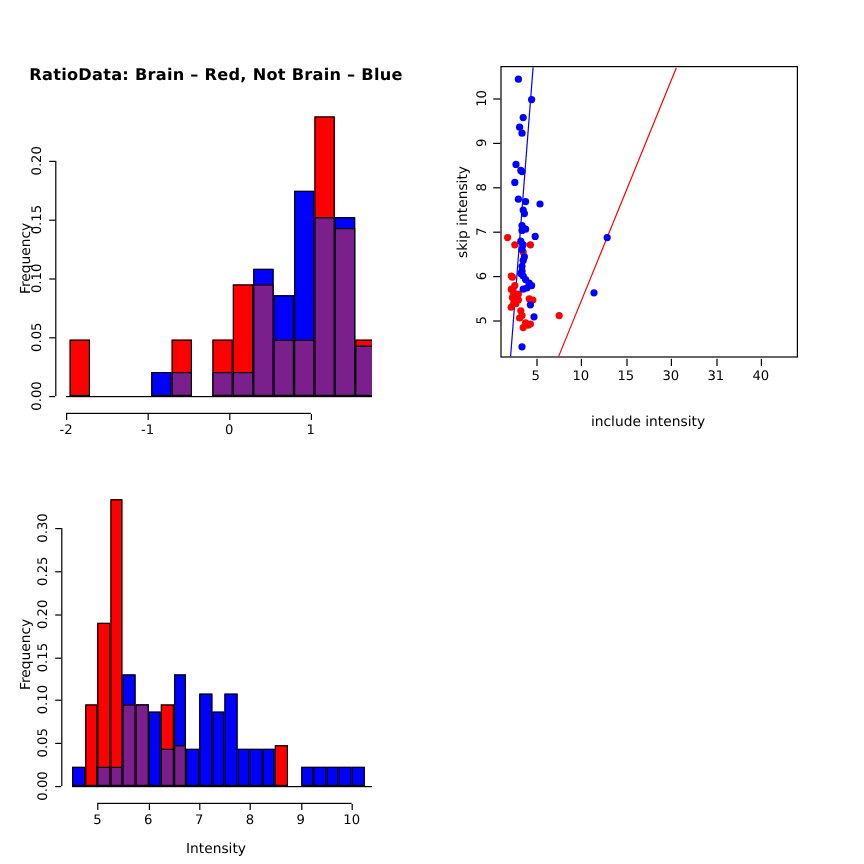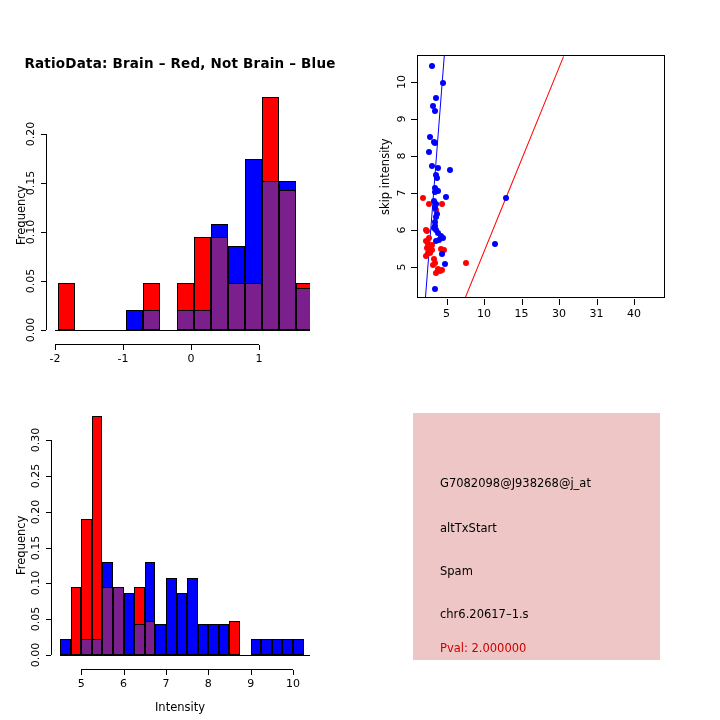--- a/index.html
+++ b/index.html
@@ -78,20 +78,21 @@
         <div class="ticklab" style="left: 123px; top: 318px; transform: translateX(-50%);">-1</div>
         <div class="tick" style="left: 191px; top: 310px; width: 1px; height: 5px;"></div>
         <div class="ticklab" style="left: 191px; top: 318px; transform: translateX(-50%);">0</div>
         <div class="tick" style="left: 259px; top: 310px; width: 1px; height: 5px;"></div>
         <div class="ticklab" style="left: 259px; top: 318px; transform: translateX(-50%);">1</div>
       </div>
   </div>
 
   <div class="panel" style="left:360px;top:0;width:360px;height:360px;">
     <div class="ylab-rot" style="left:18px;top:215px;">skip intensity</div>
+    <div class="axtitle" style="left:55px;top:344px;width:250px;">include intensity</div>
     <div class="frame" style="left:57px;top:55px;width:248px;height:243px;"></div>
     <div class="plotarea" id="scatter-plot" style="left:58px;top:56px;width:246px;height:241px;">
         <div class="regline" style="left: 6.75px; top: 241px; width: 241.728px; border-top-color: rgb(0, 0, 255); transform: rotate(-85.5513deg);"></div>
         <div class="regline" style="left: 47.25px; top: 241px; width: 260.258px; border-top-color: rgb(255, 0, 0); transform: rotate(-67.8204deg);"></div>
         <div class="pt red" style="left: 2.25px; top: 138.634px;"></div>
         <div class="pt red" style="left: 7.5px; top: 145.308px;"></div>
         <div class="pt red" style="left: 21px; top: 145.308px;"></div>
         <div class="pt red" style="left: 15px; top: 150.869px;"></div>
         <div class="pt red" style="left: 5.25px; top: 170.52px;"></div>
         <div class="pt red" style="left: 6px; top: 172.003px;"></div>
@@ -243,23 +244,14 @@
         <div class="ticklab" style="left: 165.932px; top: 318px; transform: translateX(-50%);">7</div>
         <div class="tick" style="left: 208.305px; top: 310px; width: 1px; height: 5px;"></div>
         <div class="ticklab" style="left: 208.305px; top: 318px; transform: translateX(-50%);">8</div>
         <div class="tick" style="left: 250.678px; top: 310px; width: 1px; height: 5px;"></div>
         <div class="ticklab" style="left: 250.678px; top: 318px; transform: translateX(-50%);">9</div>
         <div class="tick" style="left: 293.051px; top: 310px; width: 1px; height: 5px;"></div>
         <div class="ticklab" style="left: 293.051px; top: 318px; transform: translateX(-50%);">10</div>
       </div>
   </div>
 
-  <div class="panel" style="left:360px;top:360px;width:360px;height:360px;">
-    <div class="infobox" style="left:53px;top:53px;width:247px;height:247px;">
-      <div class="infotext" style="left:27px;top:63px;">G7082098@J938268@j_at</div>
-      <div class="infotext" style="left:27px;top:108px;">altTxStart</div>
-      <div class="infotext" style="left:27px;top:151px;">Spam</div>
-      <div class="infotext" style="left:27px;top:194px;">chr6.20617–1.s</div>
-      <div class="infotext pval" style="left:27px;top:228px;">Pval: 2.000000</div>
-    </div>
-  </div>
 
 </div>
 
 </body></html>

